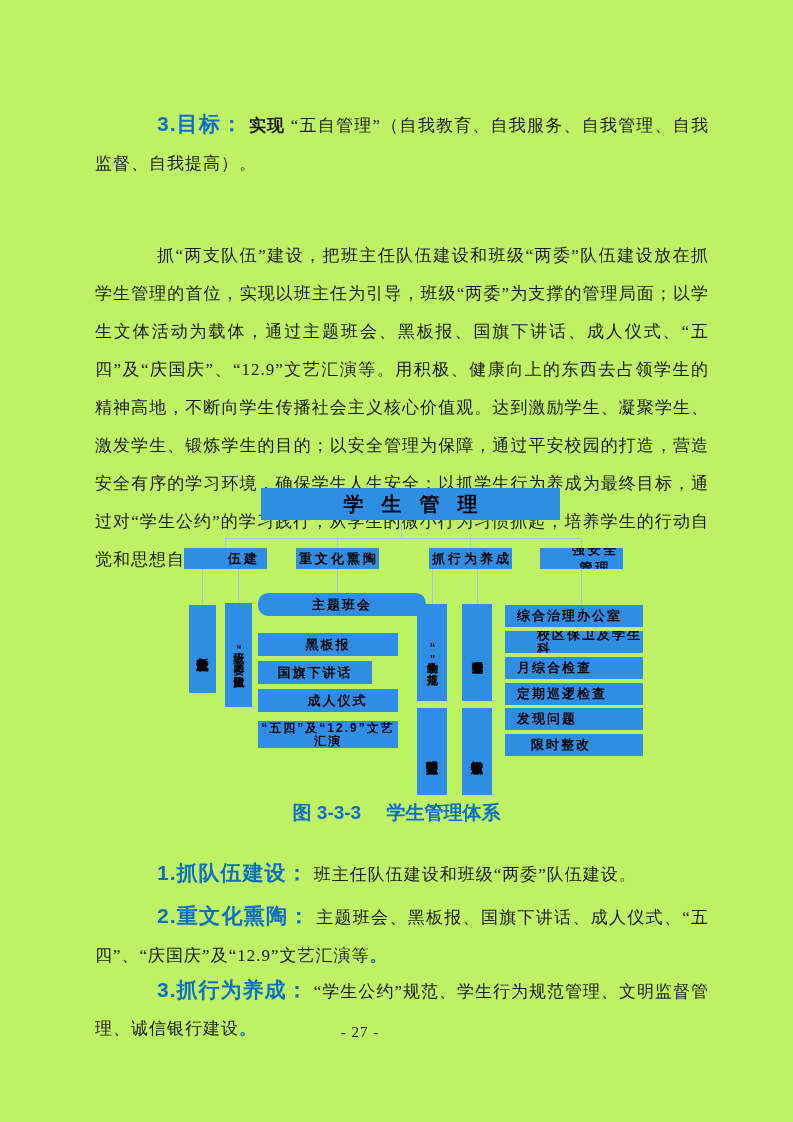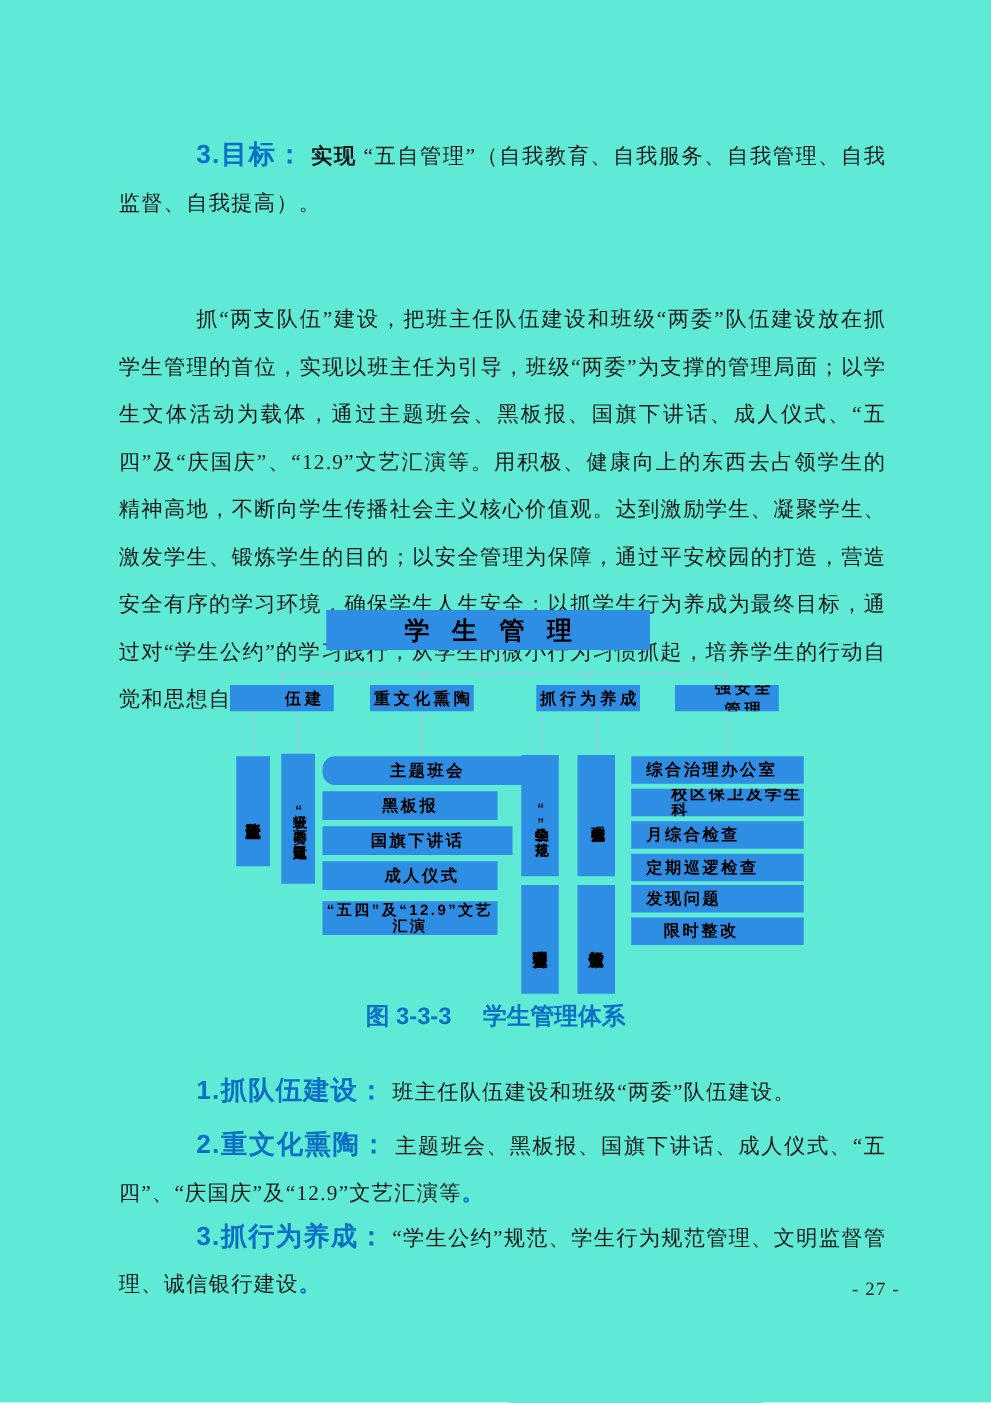--- a/index.html
+++ b/index.html
@@ -7,21 +7,21 @@
     --box-blue: #2e8ee4;
     --line-blue: #9cc7e8;
     --ink: #1a1a1a;
   }
   * { box-sizing: border-box; }
   html, body { margin: 0; padding: 0; background: #ffffff; }
   .page {
     position: relative;
     width: 793px;
     height: 1122px;
-    background: #5eead4;
+    background: #bef264;
     font-family: "Liberation Serif", serif;
     color: var(--ink);
     overflow: hidden;
   }
   
   .textblock {
     position: absolute;
     left: 95px;
     width: 614px;
     font-size: 17px;
@@ -62,21 +62,21 @@
     color: #000;
     font-family: "Liberation Sans", sans-serif;
     font-weight: bold;
     display: flex;
     align-items: center;
     justify-content: center;
     text-align: center;
     overflow: hidden;
   }
   .root-node {
-    left: 81px; top: 2px; width: 259px; height: 32px;
+    left: 81px; top: 2px; width: 299px; height: 32px;
     font-size: 20px; letter-spacing: 18px; padding-left: 18px;
   }
   .branch-node {
     top: 62px; width: 83px; height: 21px;
     font-size: 13px; letter-spacing: 3px; padding-left: 3px;
   }
   .leaf {
     font-size: 13px; letter-spacing: 2px; line-height: 14px;
   }
   .leaf-left { justify-content: flex-start; text-align: left; padding-left: 12px; }
@@ -96,21 +96,21 @@
     font-family: "Liberation Sans", sans-serif;
     font-weight: bold;
     font-size: 19px;
     color: var(--heading-blue);
   }
   .caption .cap-prefix { margin-right: 20px; }
   
   .pageno {
     position: absolute;
     left: 0; top: 1024px; width: 720px;
-    text-align: right;
+    text-align: center;
     font-size: 15px;
     color: var(--ink);
     letter-spacing: 1px;
   }
   .blue-dot { color: var(--heading-blue); font-weight: bold; }
 </style>
 </head>
 <body>
 
 <div class="page">
@@ -142,23 +142,23 @@
     <div class="node root-node">学生管理</div>
 
     <div class="node branch-node" style="left:4px;padding-left:37px;">抓队伍建设</div>
     <div class="node branch-node" style="left:116px;">重文化熏陶</div>
     <div class="node branch-node" style="left:249px;">抓行为养成</div>
     <div class="node branch-node" style="left:360px;padding-left:28px;">强安全管理</div>
 
     <div class="node leaf vert" style="left:9px;  top:119px; width:27px; height:88px;">班主任队伍建设</div>
     <div class="node leaf vert small" style="left:45px; top:117px; width:27px; height:104px;">班级“两委”队伍建设</div>
 
-    <div class="node leaf" style="left:78px; top:119px; width:168px; height:23px;border-radius:10px;">主题班会</div>
+    <div class="node leaf" style="left:78px; top:107px; width:168px; height:23px;border-radius:10px;">主题班会</div>
     <div class="node leaf" style="left:78px; top:147px; width:140px; height:23px;">黑板报</div>
-    <div class="node leaf" style="left:78px; top:175px; width:152px; height:23px;">国旗下讲话</div>
+    <div class="node leaf" style="left:78px; top:175px; width:114px; height:23px;">国旗下讲话</div>
     <div class="node leaf" style="left:78px; top:203px; width:140px; height:23px;padding-left:19px;">成人仪式</div>
     <div class="node leaf" style="left:78px; top:235px; width:140px; height:27px; font-size:12px; line-height:13px;">“五四”及“12.9”文艺汇演</div>
 
     <div class="node leaf vert small" style="left:237px; top:118px; width:30px; height:97px;">“学生公约”规范</div>
     <div class="node leaf vert small" style="left:282px; top:118px; width:30px; height:97px;">学生行为规范管理</div>
     <div class="node leaf vert" style="left:237px; top:222px; width:30px; height:87px;">文明监督管理</div>
     <div class="node leaf vert" style="left:282px; top:222px; width:30px; height:87px;">诚信银行建设</div>
 
     <div class="node leaf leaf-left" style="left:325px; top:119px; width:138px; height:22px;">综合治理办公室</div>
     <div class="node leaf leaf-left" style="left:325px; top:145px; width:138px; height:22px;padding-left:32px;">校区保卫及学生科</div>

